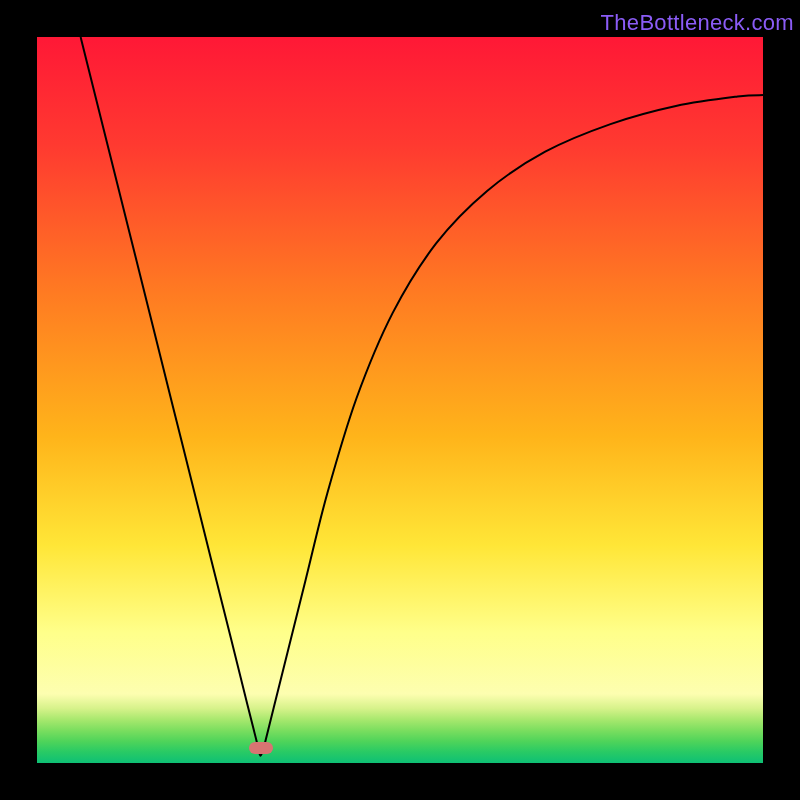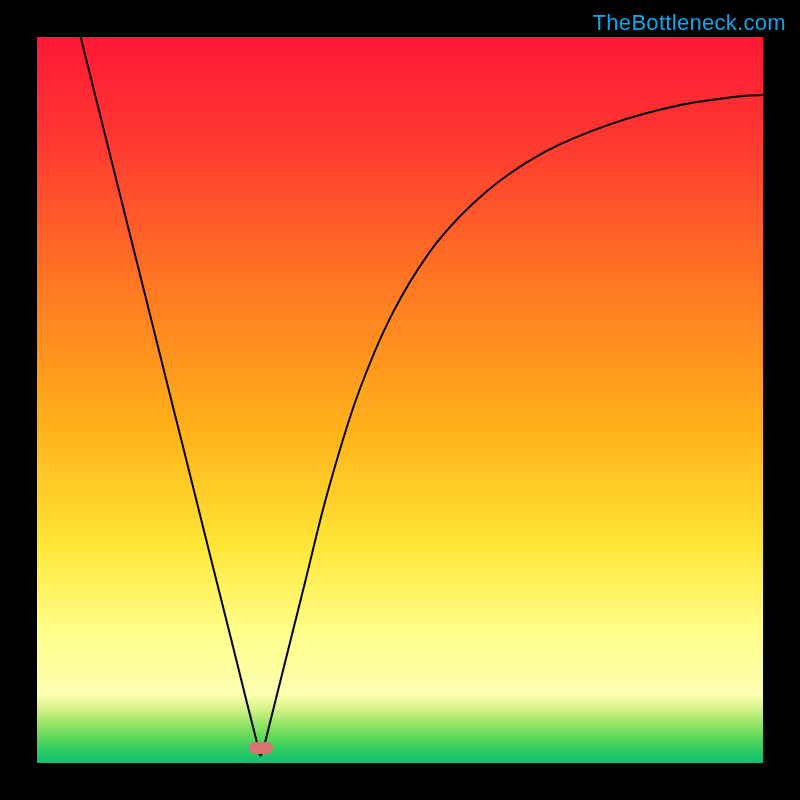--- a/index.html
+++ b/index.html
@@ -57,22 +57,22 @@
     position: absolute;
     width: 24px;
     height: 12px;
     background: #d87472;
     border-radius: 6px;
     transform: translate(-50%, -50%);
   }
   .watermark {
     position: absolute;
     top: 10px;
-    right: 14px;
-    color: #0ea5e9;
+    right: 6px;
+    color: #8b5cf6;
     font-size: 22px;
     font-weight: 500;
     letter-spacing: 0.3px;
   }
 </style>
 </head>
 <body>
 
 <div class="frame">
   <div class="plot">

